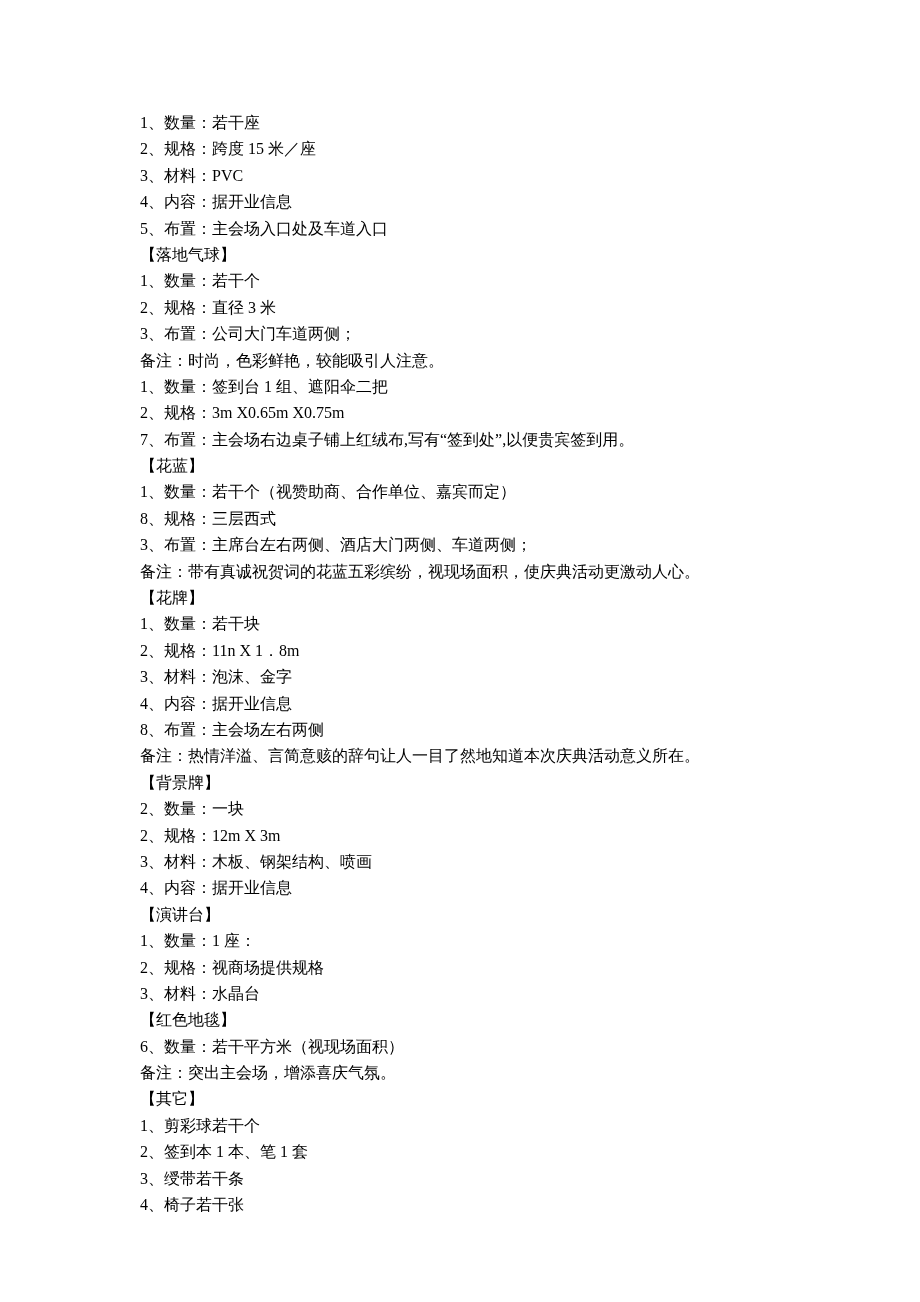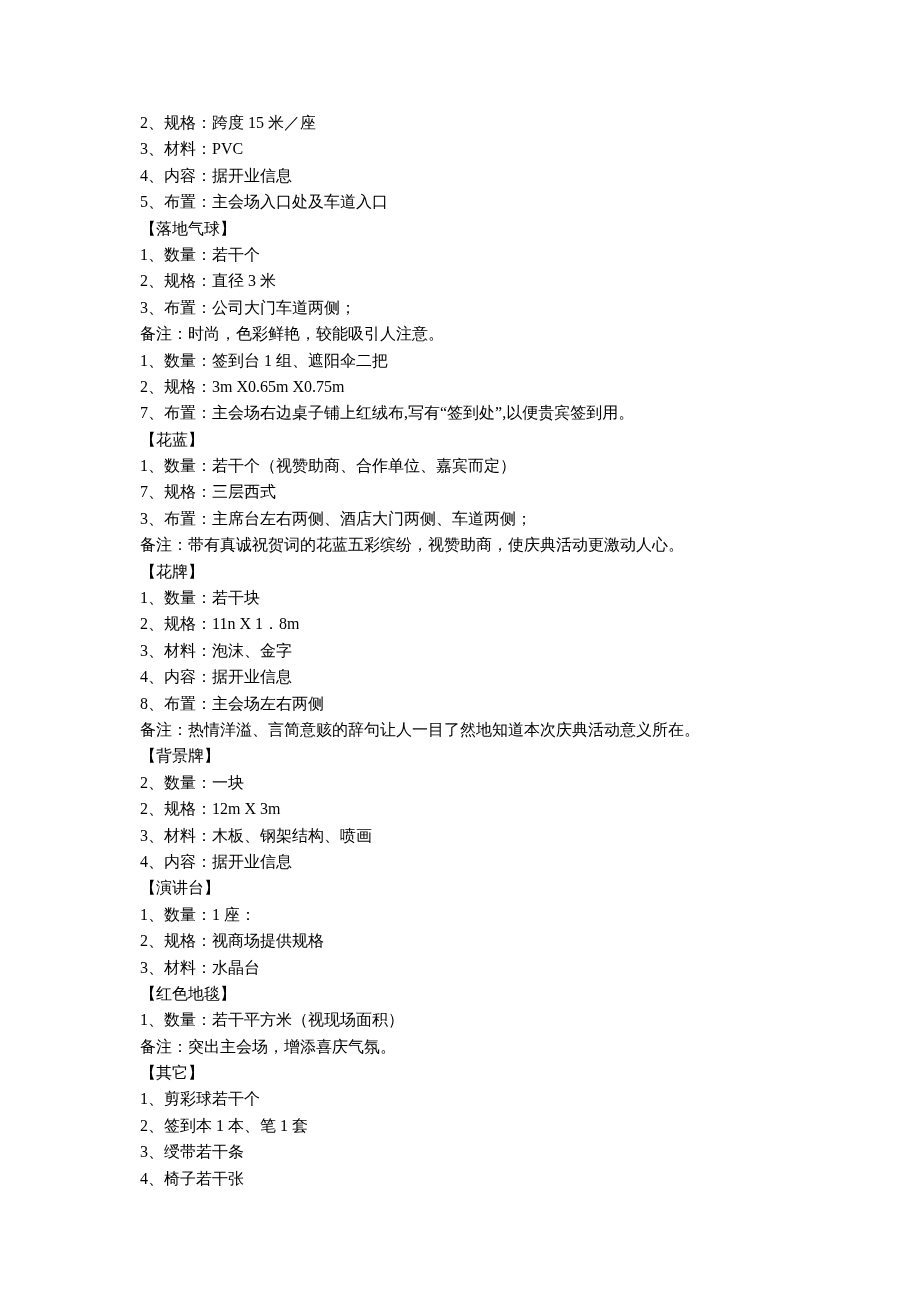--- a/index.html
+++ b/index.html
@@ -18,54 +18,55 @@
     padding: 110px 140px 60px 140px;
   }
   .line {
     white-space: pre-wrap;
   }
 </style>
 </head>
 <body>
 
 <div class="page">
+  <div class="line">1、数量：若干座</div>
   <div class="line">2、规格：跨度 15 米／座</div>
   <div class="line">3、材料：PVC</div>
   <div class="line">4、内容：据开业信息</div>
   <div class="line">5、布置：主会场入口处及车道入口</div>
   <div class="line">【落地气球】</div>
   <div class="line">1、数量：若干个</div>
   <div class="line">2、规格：直径 3 米</div>
   <div class="line">3、布置：公司大门车道两侧；</div>
   <div class="line">备注：时尚，色彩鲜艳，较能吸引人注意。</div>
   <div class="line">1、数量：签到台 1 组、遮阳伞二把</div>
   <div class="line">2、规格：3m X0.65m X0.75m</div>
   <div class="line">7、布置：主会场右边桌子铺上红绒布,写有“签到处”,以便贵宾签到用。</div>
   <div class="line">【花蓝】</div>
   <div class="line">1、数量：若干个（视赞助商、合作单位、嘉宾而定）</div>
-  <div class="line">7、规格：三层西式</div>
+  <div class="line">8、规格：三层西式</div>
   <div class="line">3、布置：主席台左右两侧、酒店大门两侧、车道两侧；</div>
-  <div class="line">备注：带有真诚祝贺词的花蓝五彩缤纷，视赞助商，使庆典活动更激动人心。</div>
+  <div class="line">备注：带有真诚祝贺词的花蓝五彩缤纷，视现场面积，使庆典活动更激动人心。</div>
   <div class="line">【花牌】</div>
   <div class="line">1、数量：若干块</div>
   <div class="line">2、规格：11n X 1．8m</div>
   <div class="line">3、材料：泡沫、金字</div>
   <div class="line">4、内容：据开业信息</div>
   <div class="line">8、布置：主会场左右两侧</div>
   <div class="line">备注：热情洋溢、言简意赅的辞句让人一目了然地知道本次庆典活动意义所在。</div>
   <div class="line">【背景牌】</div>
   <div class="line">2、数量：一块</div>
   <div class="line">2、规格：12m X 3m</div>
   <div class="line">3、材料：木板、钢架结构、喷画</div>
   <div class="line">4、内容：据开业信息</div>
   <div class="line">【演讲台】</div>
   <div class="line">1、数量：1 座：</div>
   <div class="line">2、规格：视商场提供规格</div>
   <div class="line">3、材料：水晶台</div>
   <div class="line">【红色地毯】</div>
-  <div class="line">1、数量：若干平方米（视现场面积）</div>
+  <div class="line">6、数量：若干平方米（视现场面积）</div>
   <div class="line">备注：突出主会场，增添喜庆气氛。</div>
   <div class="line">【其它】</div>
   <div class="line">1、剪彩球若干个</div>
   <div class="line">2、签到本 1 本、笔 1 套</div>
   <div class="line">3、绶带若干条</div>
   <div class="line">4、椅子若干张</div>
 </div>
 
 </body></html>

